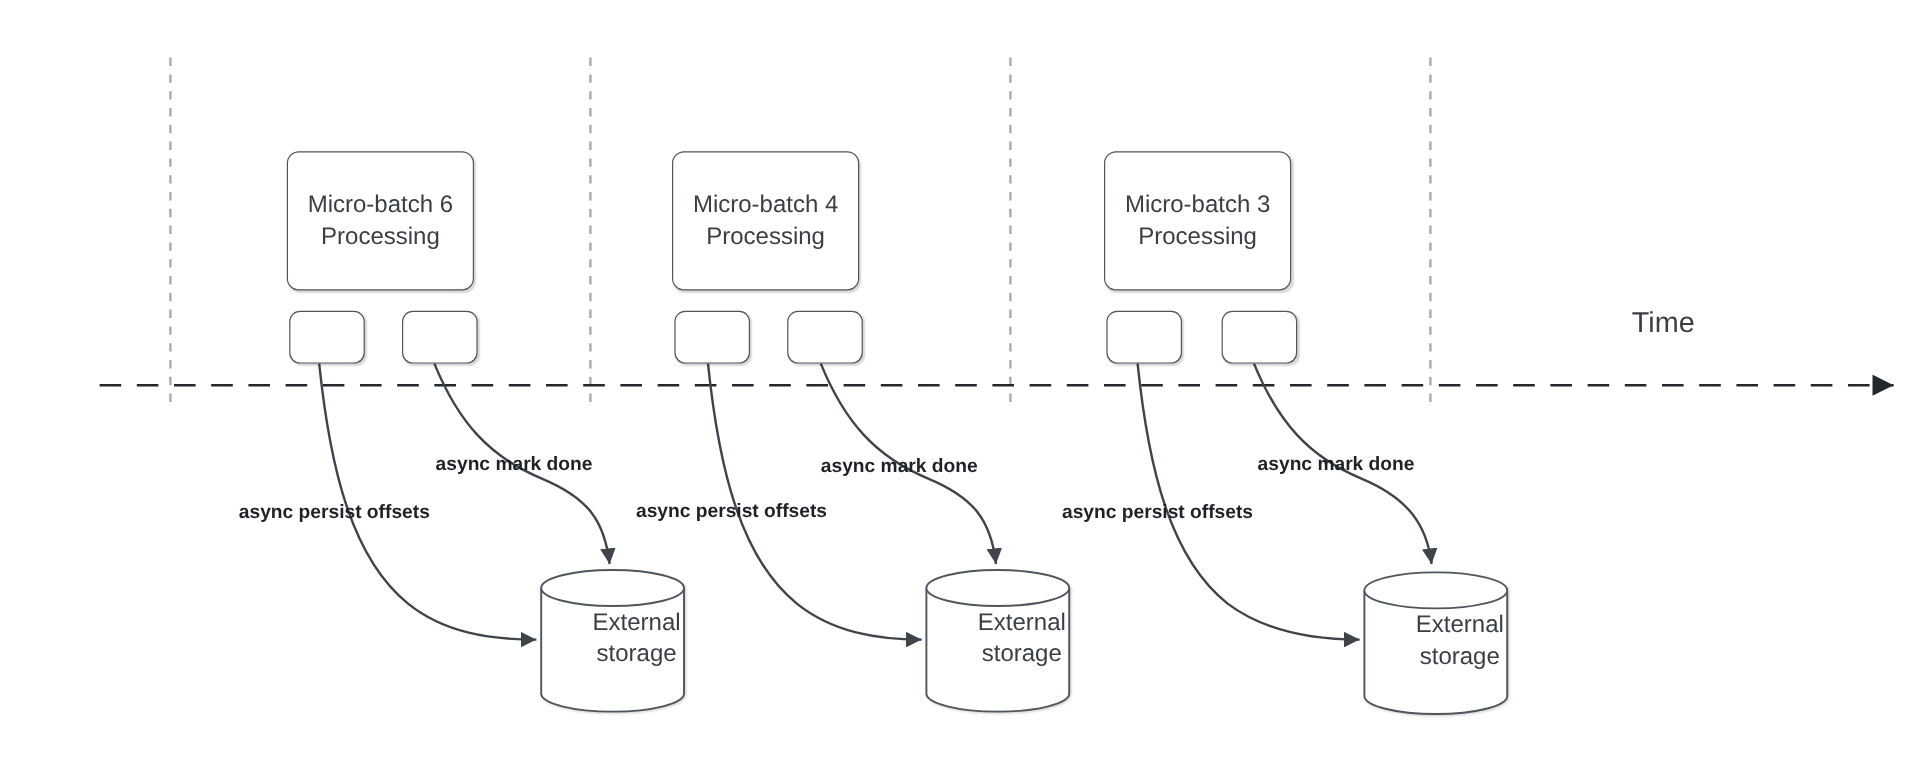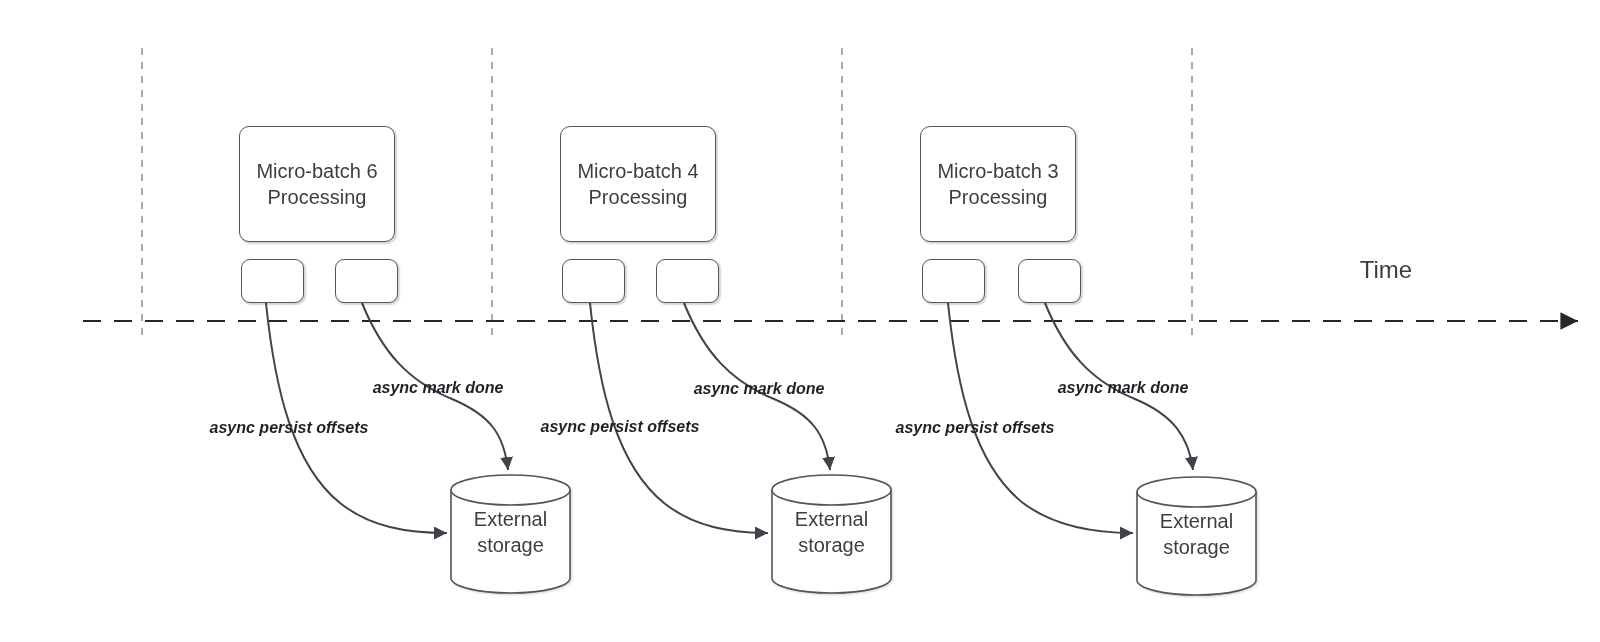--- a/index.html
+++ b/index.html
@@ -26,27 +26,27 @@
     font-size:20px;line-height:1.3;color:var(--text);white-space:pre-line;
     box-shadow:1.5px 1.5px 1.5px rgba(0,0,0,0.16);
   }
   .smallbox{
     position:absolute;width:63px;height:44px;background:#fff;
     border:1.6px solid var(--shape-stroke);border-radius:9px;
     box-shadow:1.5px 1.5px 1.5px rgba(0,0,0,0.16);
   }
   .elabel{
     position:absolute;font-size:16px;font-weight:bold;color:var(--edge-label-text);
-    text-align:center;white-space:nowrap;font-style:italic;
+    text-align:left;white-space:nowrap;
   }
   .elabel.persist{width:180px;}
   .elabel.mark{width:150px;}
   .cylabel{
     position:absolute;width:119px;text-align:center;font-size:20px;line-height:1.3;
-    color:var(--text);white-space:pre-line;
+    color:var(--text);white-space:pre-line;margin-left:20px;
   }
   .timelabel{
     position:absolute;width:100px;text-align:center;font-size:24px;color:var(--text);
   }
 </style>
 </head>
 <body>
 
 <div class="stage">
 

